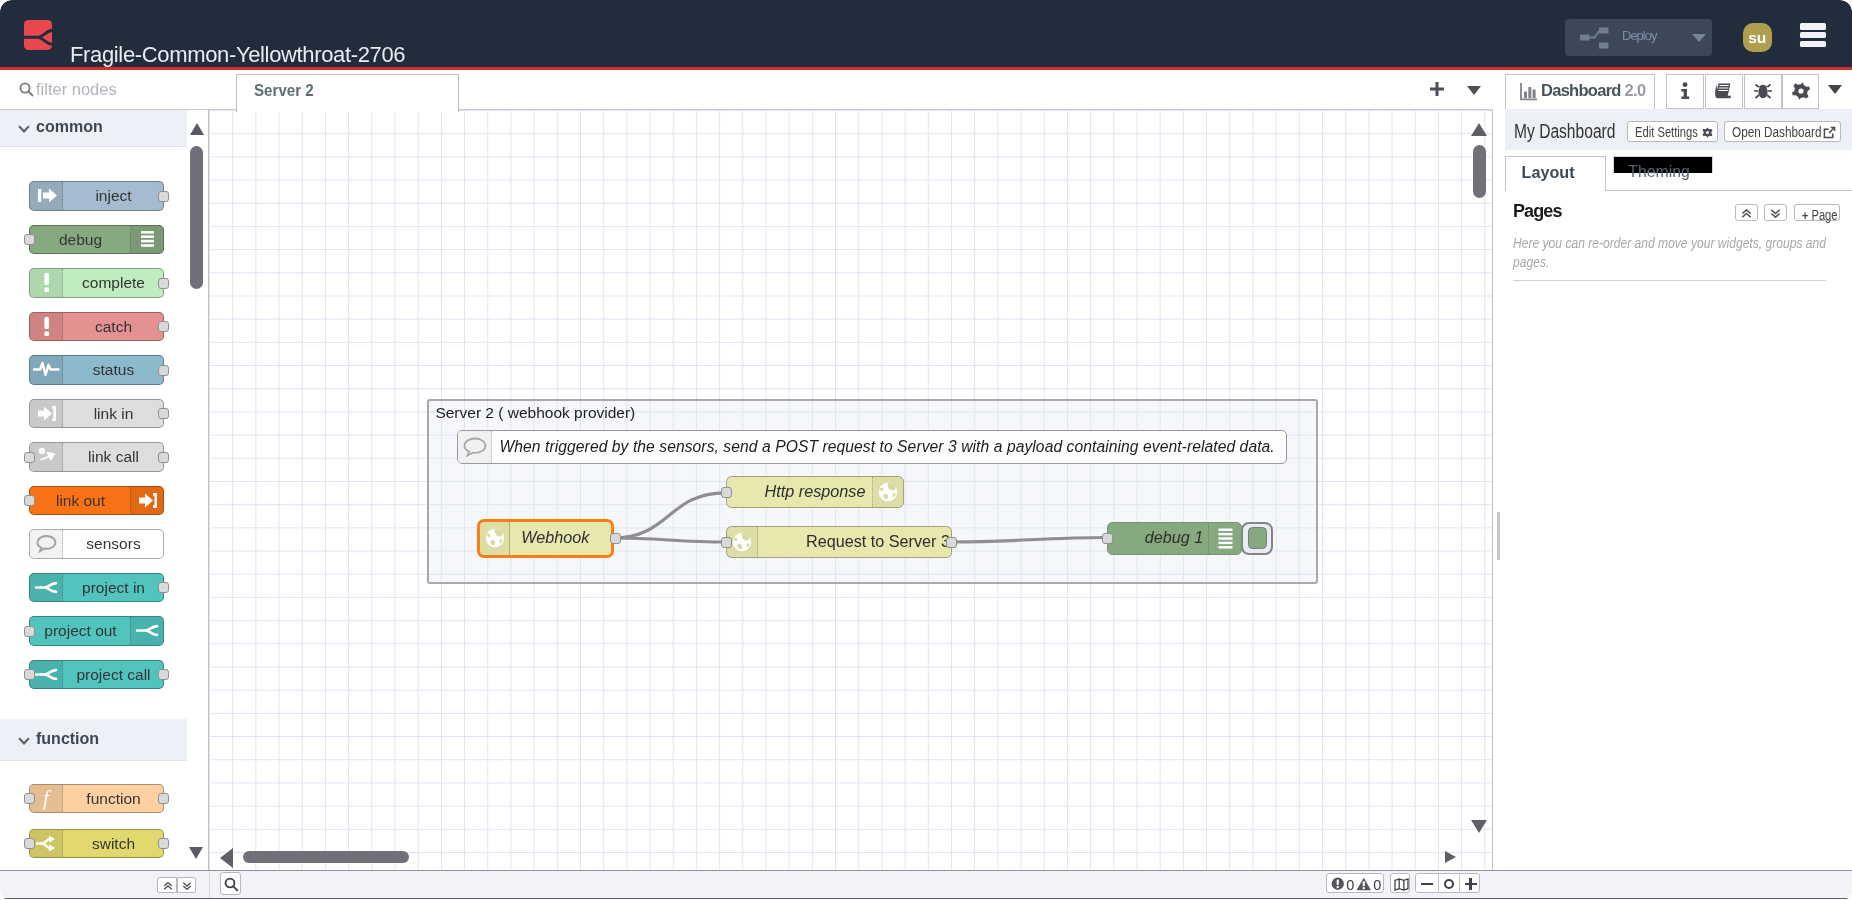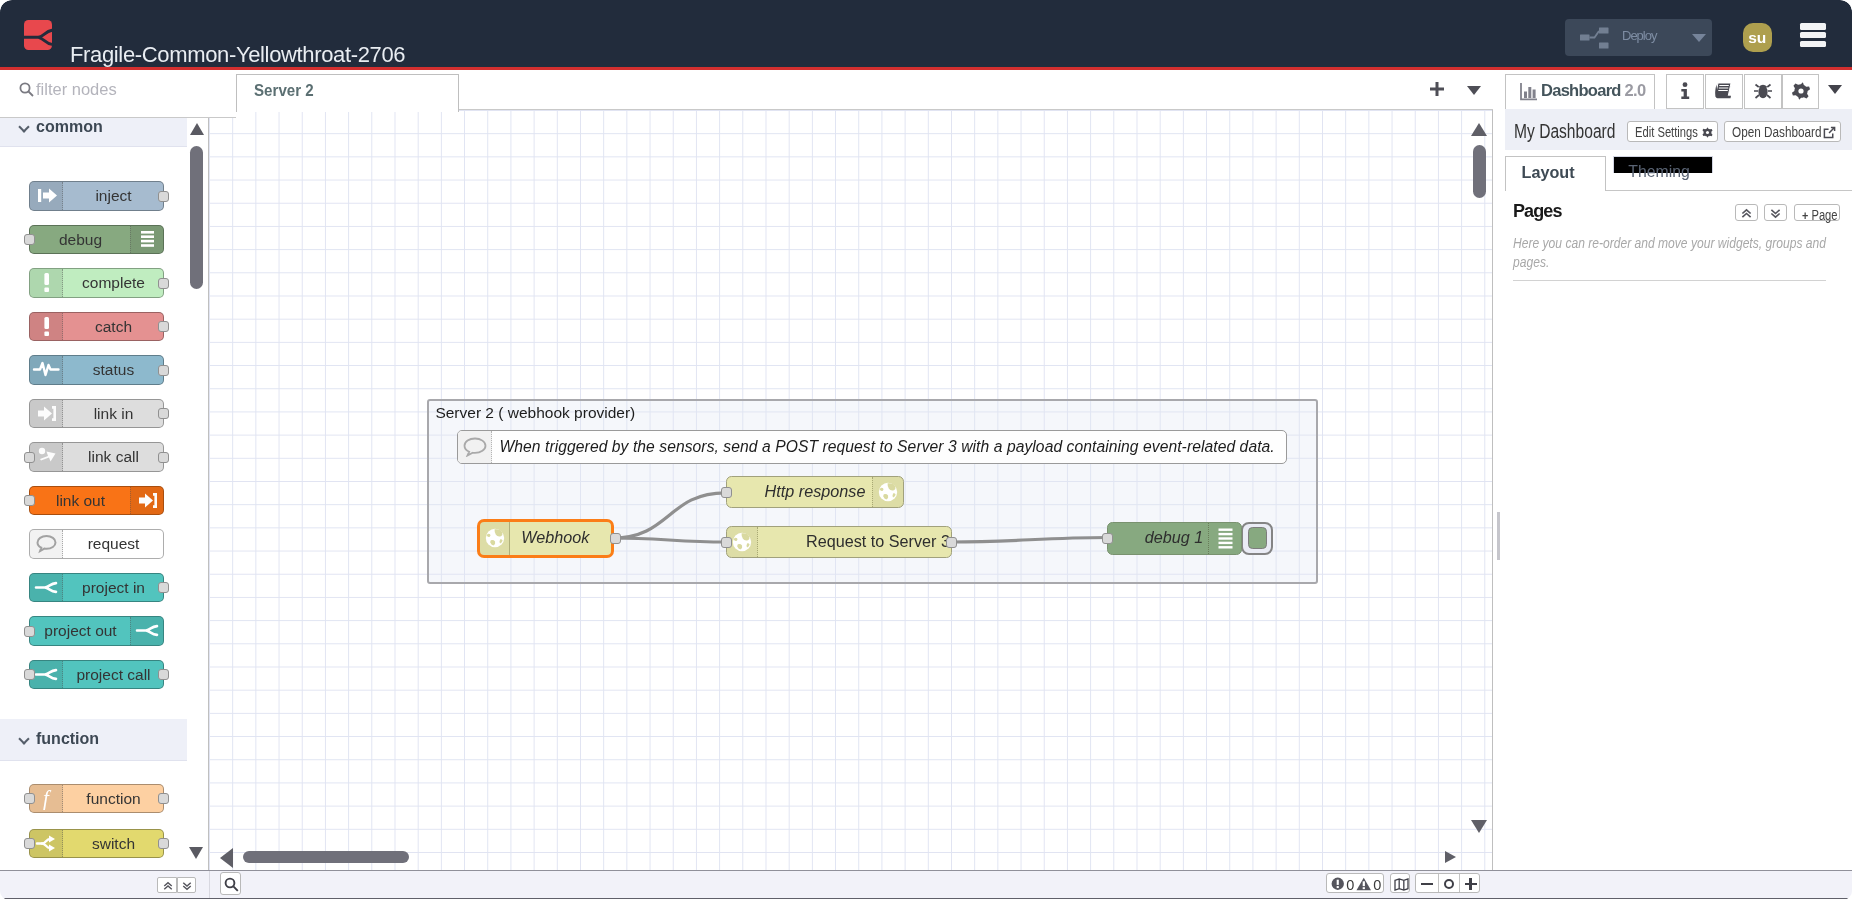--- a/index.html
+++ b/index.html
@@ -10,21 +10,21 @@
   #redline { position:absolute; left:0; top:67px; width:1852px; height:3px; background:#d32f2f; }
   #title { position:absolute; left:70px; top:22.5px; font-size:22px; color:#e9edf2; letter-spacing:-0.35px;margin-top:19px; }
   #deploy { position:absolute; left:1565px; top:19px; width:147px; height:37px; background:#3c4859; border-radius:4px; }
   #deploy .dtext { position:absolute; left:57px; top:9px; font-size:13px; color:#7e8da3; letter-spacing:-1px; }
   #deploy .dcaret { position:absolute; left:127px; top:15px; width:0; height:0; border-left:7px solid transparent; border-right:7px solid transparent; border-top:8.5px solid #76849a; }
   #avatar { position:absolute; left:1743px; top:22.5px; width:28.5px; height:29px; border-radius:10px; background:#ae9f4e; color:#fff; font-size:15.5px; font-weight:bold; text-align:center; line-height:29px; }
   #burger { position:absolute; left:1800px; top:23px; }
   #burger i { display:block; width:26px; height:6.6px; background:#f2f3f5; border-radius:1.5px; margin-bottom:2.3px; }
   
   #palette { position:absolute; left:0; top:70px; width:208.5px; height:799.5px; background:#fff; border-right:1px solid #bfbfbf; }
-  #psearch { position:absolute; left:0; top:70px; width:235.5px; height:48px; background:#fff; border-bottom:1.5px solid #c9c9c9; z-index:3;padding-left:48px; }
+  #psearch { position:absolute; left:0; top:70px; width:235.5px; height:40px; background:#fff; border-bottom:1.5px solid #c9c9c9; z-index:3;padding-left:48px; }
   #psearch .ptxt { position:absolute; left:36px; top:10px; font-size:16.5px; color:#b4b4bc; }
   .cat { position:absolute; left:0; width:186.5px; height:36px; background:#eef0f8; border-bottom:1px solid #e0e2ee; }
   .cat .chev { position:absolute; left:20px; top:13px; width:8px; height:8px; border-left:2.2px solid #555e6a; border-bottom:2.2px solid #555e6a; transform:rotate(-45deg); }
   .cat .ctxt { position:absolute; left:36px; top:8px; font-size:16px; font-weight:bold; color:#3d4854; }
   .pn { position:absolute; left:28.5px; width:135px; height:29.5px; border-radius:5px; border:1.2px solid rgba(0,0,0,0.32); }
   .pn .icr { position:absolute; top:0; width:33px; height:100%; background:rgba(0,0,0,0.09); }
   .pn .icl { left:0; border-right:1px dotted rgba(80,80,80,0.45); border-radius:4px 0 0 4px; }
   .pn .icrr { right:0; border-left:1px dotted rgba(80,80,80,0.45); border-radius:0 4px 4px 0; }
   .pn .lbl { position:absolute; top:5px; font-size:15.5px; color:#343434; text-align:center; }
   .port { position:absolute; width:11px; height:11px; background:#d9d9d9; border:1.6px solid #909090; border-radius:3px; z-index:2; }
@@ -189,21 +189,21 @@
             <path d="M22 6 h4 v15 h-4 v-2.8 h1.4 v-9.4 h-1.4 z"></path>
           </g>
         </svg></div>
     <span class="lbl" style="left:0;width:102px">link out</span>
       <span class="port pl"></span>
   </div>
   <div class="pn" style="top:529.3px;background:#fff">
     <div class="icr icl" style="background:rgba(0,0,0,0.05)"><svg width="33" height="27" viewBox="0 0 33 27">
           <path d="M16.5 6 c-5 0-9 2.8-9 6.4 c0 2.2 1.5 4.1 3.8 5.2 l-1.2 3.4 l4.2-2.4 c0.7 0.1 1.4 0.2 2.2 0.2 c5 0 9-2.8 9-6.4 S21.5 6 16.5 6 z" fill="none" stroke="#a2a2a2" stroke-width="2"></path>
         </svg></div>
-    <span class="lbl" style="left:33px;width:102px">request</span>
+    <span class="lbl" style="left:33px;width:102px">sensors</span>
   </div>
   <div class="pn" style="top:572.8px;background:#52c4be">
     <div class="icr icl"><svg width="33" height="27" viewBox="0 0 33 27">
           <path d="M6 13.5 L15 13.5 M15 13.5 C20 12.4 20 9.9 26 9.1 M15 13.5 C20 14.6 20 17.1 26 17.9" stroke="#fff" stroke-width="2.6" fill="none" stroke-linecap="round"></path>
         </svg></div>
     <span class="lbl" style="left:33px;width:102px">project in</span>
       <span class="port pr"></span>
   </div>
   <div class="pn" style="top:616.3px;background:#52c4be">
     <div class="icr icrr"><svg width="33" height="27" viewBox="0 0 33 27">

